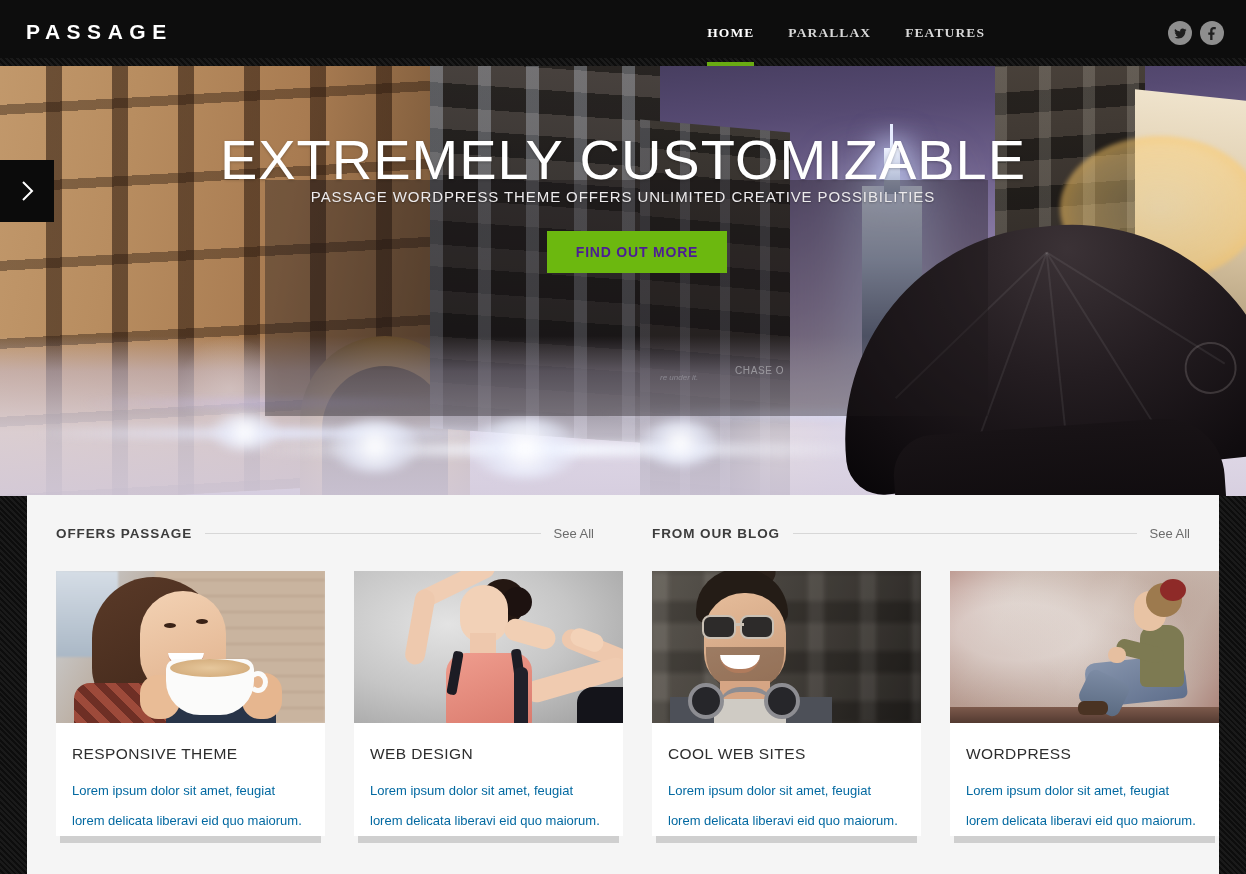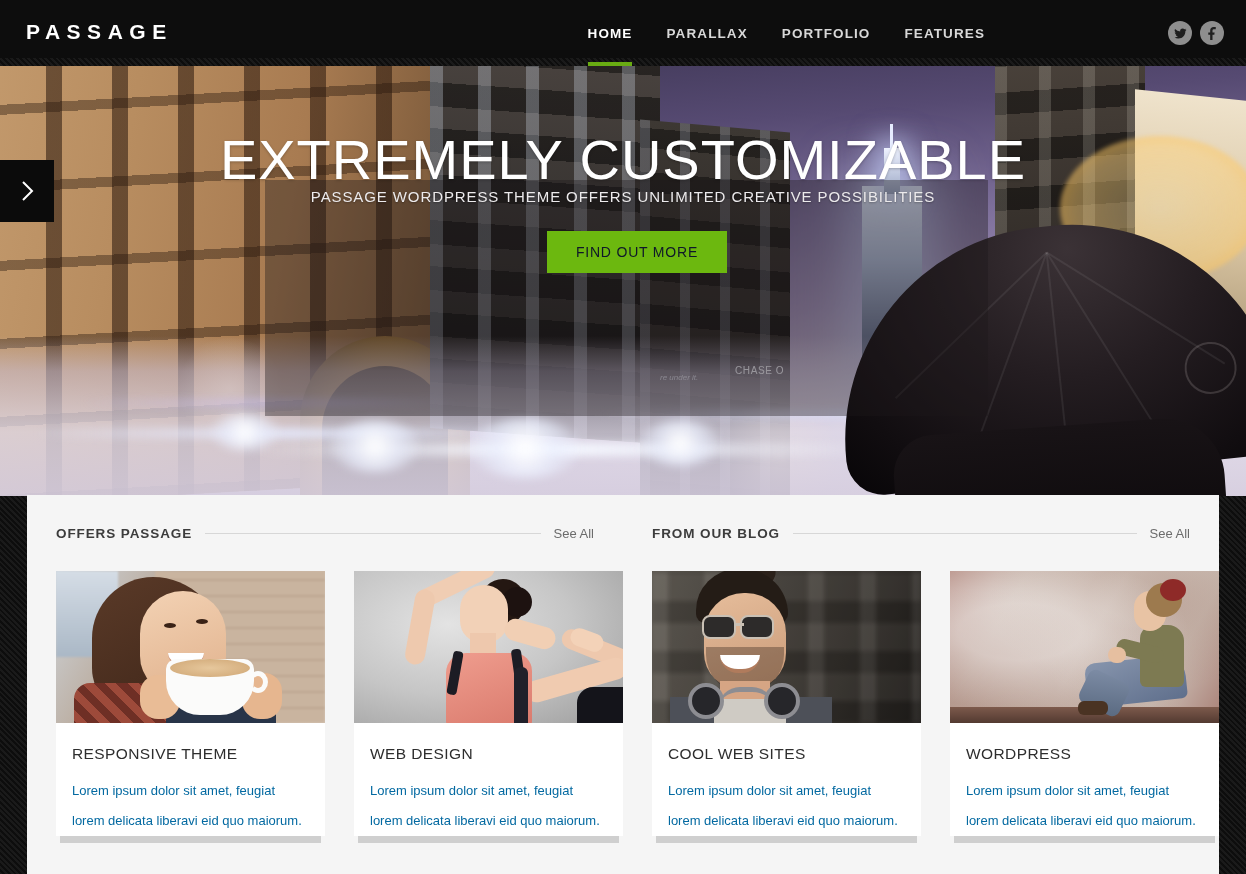--- a/index.html
+++ b/index.html
@@ -23,21 +23,21 @@
     background:#0d0d0d; z-index:60;
     display:flex; align-items:center;
   }
   .brand {
     position:absolute; left:26px; top:20px;
     font-size:21px; letter-spacing:6.5px; font-weight:bold;
     color:#ffffff;
   }
   .nav {
     position:absolute; right:244px; top:0; height:66px;
-    display:flex; align-items:center; gap:0;
+    display:flex; align-items:center; gap:0;font-family:Liberation Serif, serif;
   }
   .nav-item {
     position:relative; height:66px; display:flex; align-items:center;
     padding:0 17px; color:#d8d8d8; font-size:13.5px; letter-spacing:1.1px;
     font-weight:600; cursor:pointer; white-space:nowrap;
   }
   .nav-item.active { color:#ffffff; }
   .nav-item.active:after {
     content:""; position:absolute; left:17px; right:17px; bottom:0;
     height:4px; background:#69ac12;
@@ -159,22 +159,22 @@
   .hero-inner { position:absolute; left:0; top:66px; width:1246px; text-align:center; z-index:20; }
   .hero-title {
     font-size:56px; font-weight:300; color:#fff; letter-spacing:1px;
     line-height:1.0; text-shadow:0 1px 3px rgba(0,0,0,.25);
   }
   .hero-sub {
     margin-top:0; font-size:15px; color:#eceaec; letter-spacing:.9px;
     font-weight:300; text-shadow:0 1px 2px rgba(0,0,0,.3);
   }
   .hero-btn {
-    display:inline-block; margin-top:26px; background:#6cb80f; color:#0f172a;
-    font-size:14px; font-weight:400; letter-spacing:.8px;
+    display:inline-block; margin-top:26px; background:#6cb80f; color:#4c1d95;
+    font-size:14px; font-weight:700; letter-spacing:.8px;
     padding:13px 29px; border:none; cursor:pointer; font-family:inherit;margin-left:28px;
   }
   .slider-arrow {
     position:absolute; left:0; top:94px; width:54px; height:62px;
     background:#0b0b0b; z-index:30; display:flex; align-items:center;
     justify-content:center; cursor:pointer;
   }
   .slider-arrow svg { display:block; }
 
   
@@ -331,21 +331,20 @@
 <body>
 
 <div class="page">
 
   <div class="header">
     <div class="brand">PASSAGE</div>
 
     <nav class="nav">
       <div class="nav-item active">HOME</div>
       <div class="nav-item">PARALLAX</div>
-      <div class="nav-item">PORTFOLIO</div>
       <div class="nav-item">FEATURES</div>
     </nav>
 
     <div class="social">
       <div class="social-btn">
         <svg width="13" height="13" viewBox="0 0 24 24" fill="#1f1f1f">
             <path d="M23 4.9c-.8.4-1.7.6-2.6.8 1-.6 1.7-1.5 2-2.5-.9.5-1.9.9-3 1.1a4.6 4.6 0 0 0-7.9 4.2A13 13 0 0 1 2 3.8a4.6 4.6 0 0 0 1.4 6.2c-.7 0-1.4-.2-2-.5 0 2.2 1.6 4.1 3.7 4.5-.6.2-1.3.2-2 .1a4.6 4.6 0 0 0 4.3 3.2A9.2 9.2 0 0 1 1 19.2a13 13 0 0 0 7 2c8.4 0 13-7 13-13v-.6c.9-.6 1.6-1.4 2-2.3z"></path>
           </svg>
       </div>
       <div class="social-btn">

